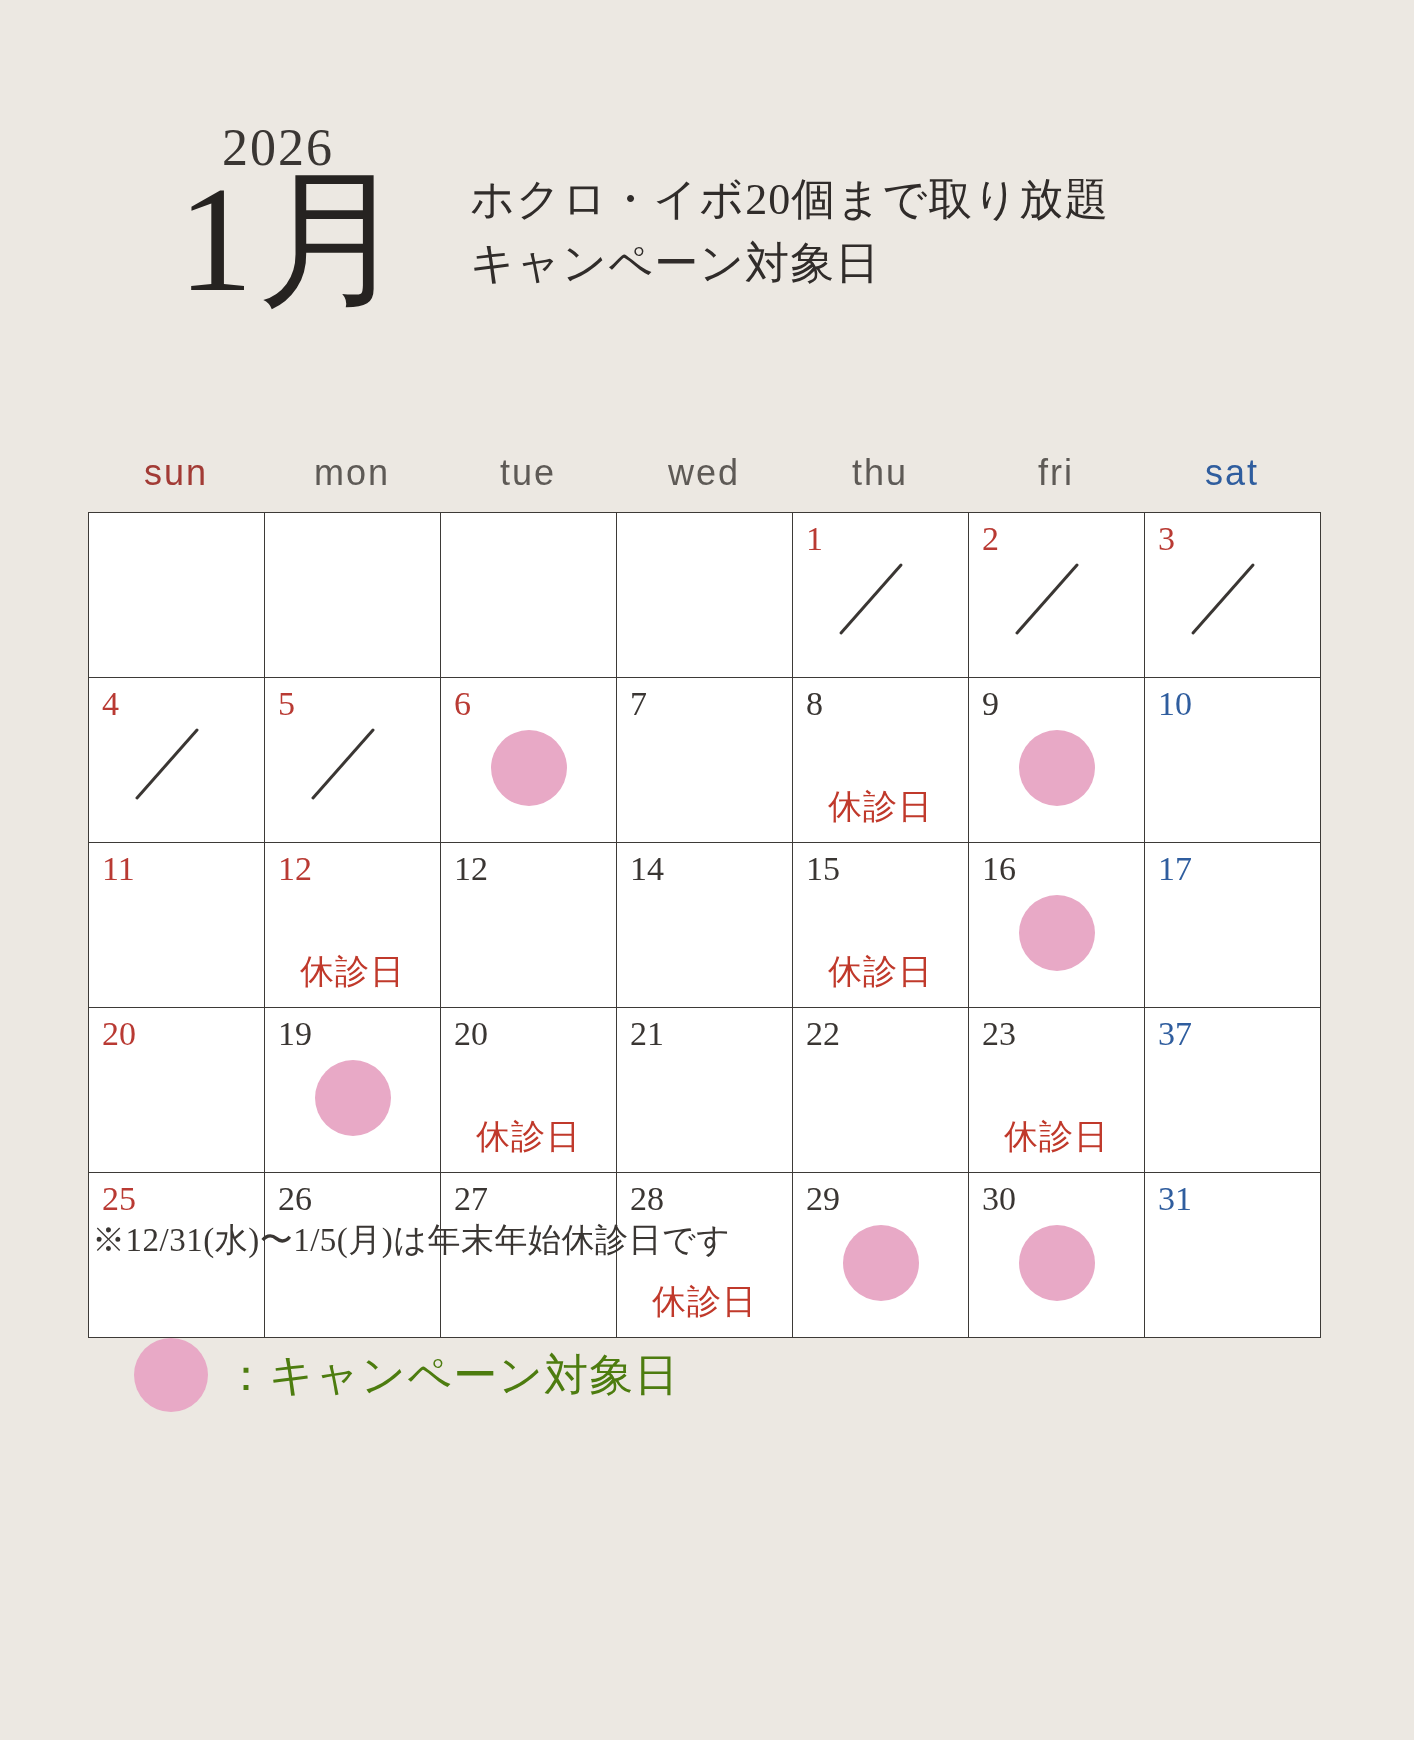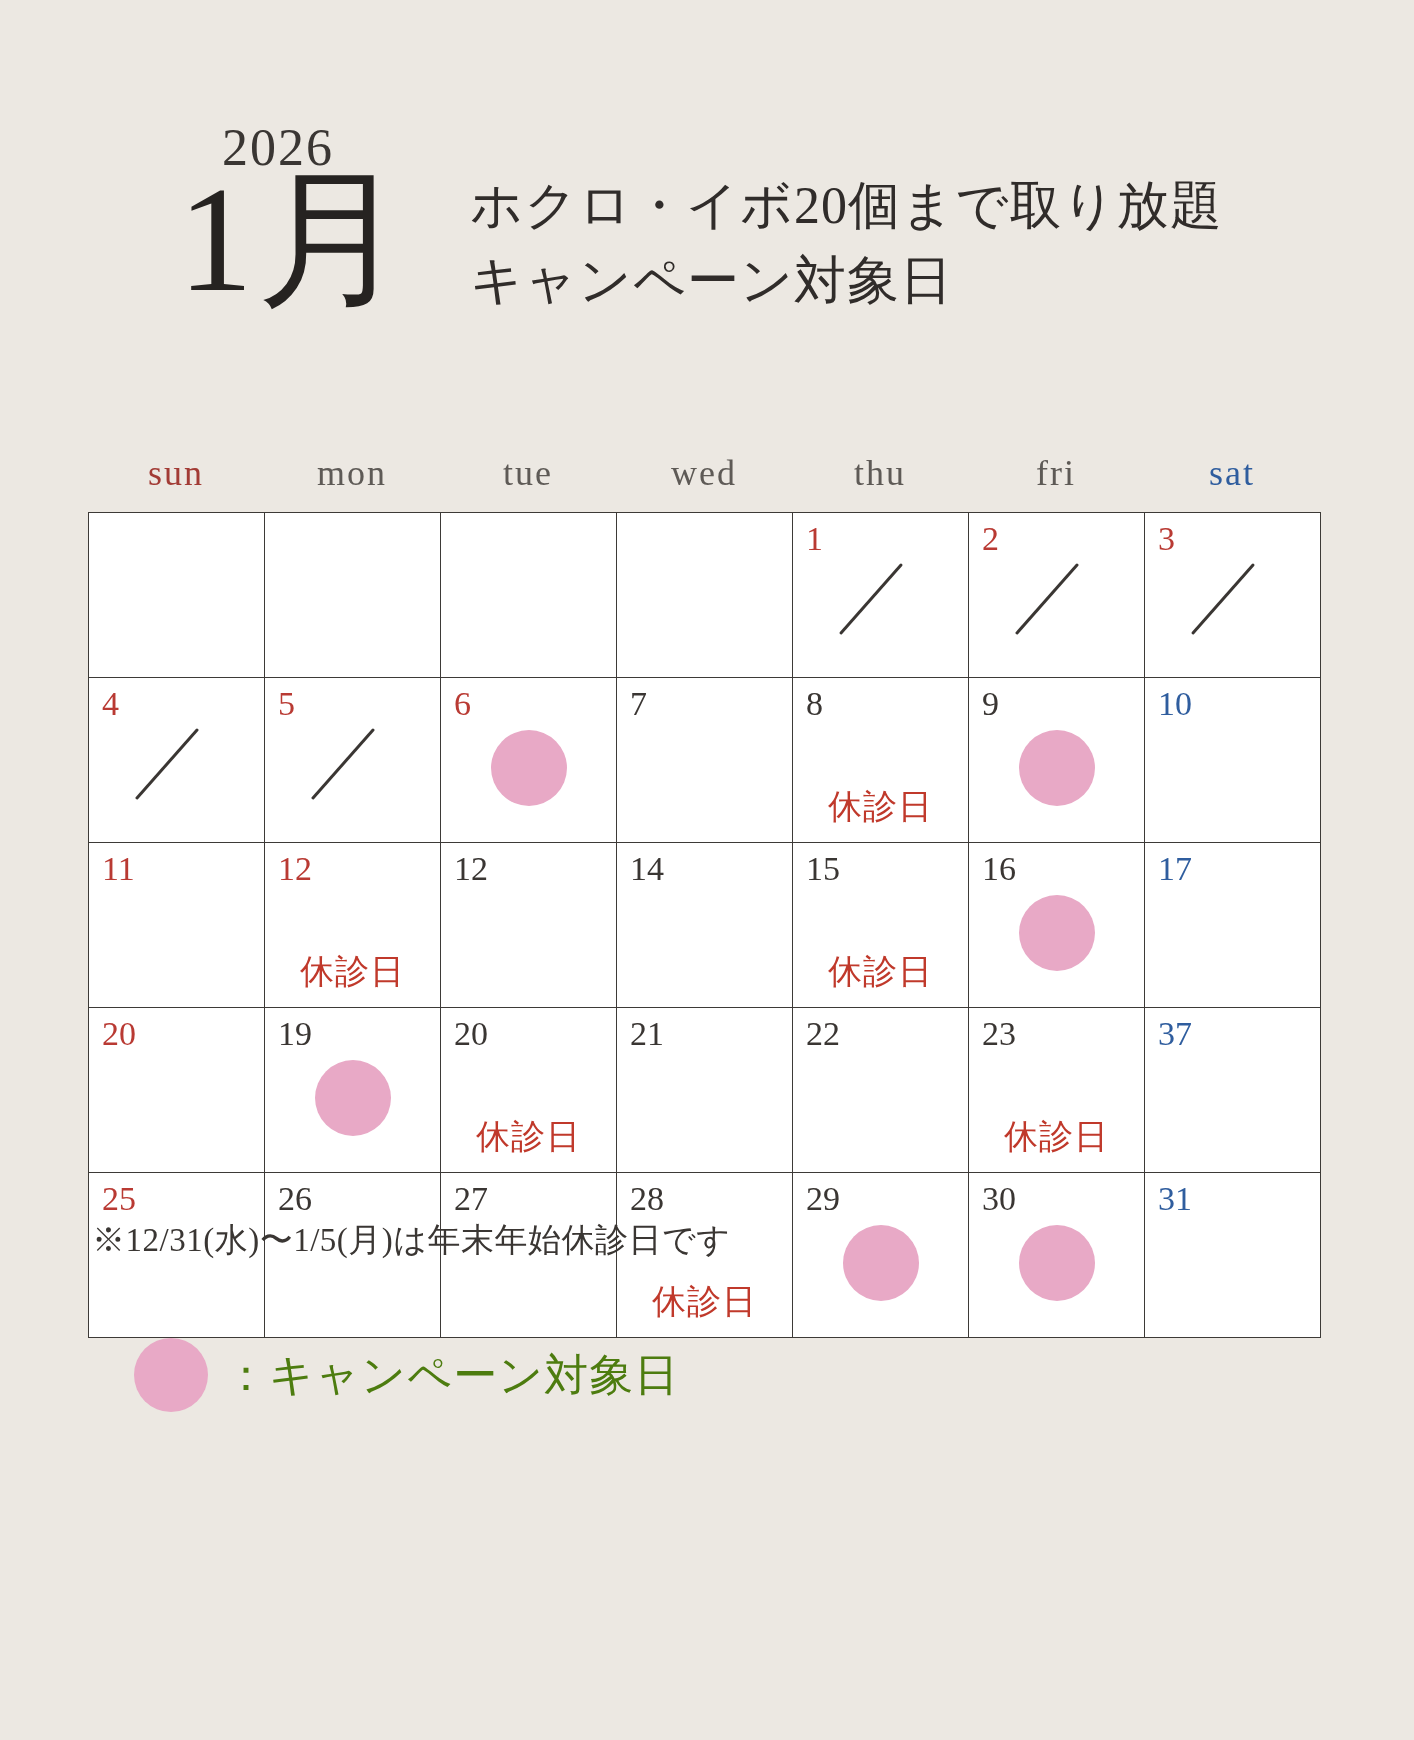--- a/index.html
+++ b/index.html
@@ -43,42 +43,42 @@
     font-family: "Liberation Serif", serif;
     letter-spacing: 4px;
   }
   .campaign {
     position: absolute;
     left: 470px;
     top: 50px;
     width: 820px;
   }
   .campaign .line {
-    font-size: 52px;
+    font-size: 44px;
     line-height: 1.45;
     color: #302c2a;
     letter-spacing: 1px;
     white-space: nowrap;
   }
 
   
   .weekdays {
     position: absolute;
     left: 88px;
     top: 452px;
     width: 1232px;
     display: flex;
   }
   .weekday {
     width: 176px;
     text-align: center;
     font-size: 36px;
     letter-spacing: 2px;
     color: #5e5a56;
-    font-family: Liberation Serif, serif;
+    font-family: Liberation Sans, sans-serif;
   }
   .weekday.sun { color: #a23b35; }
   .weekday.sat { color: #2f5d9e; }
 
   
   .calendar {
     position: absolute;
     left: 88px;
     top: 512px;
     width: 1232px;

